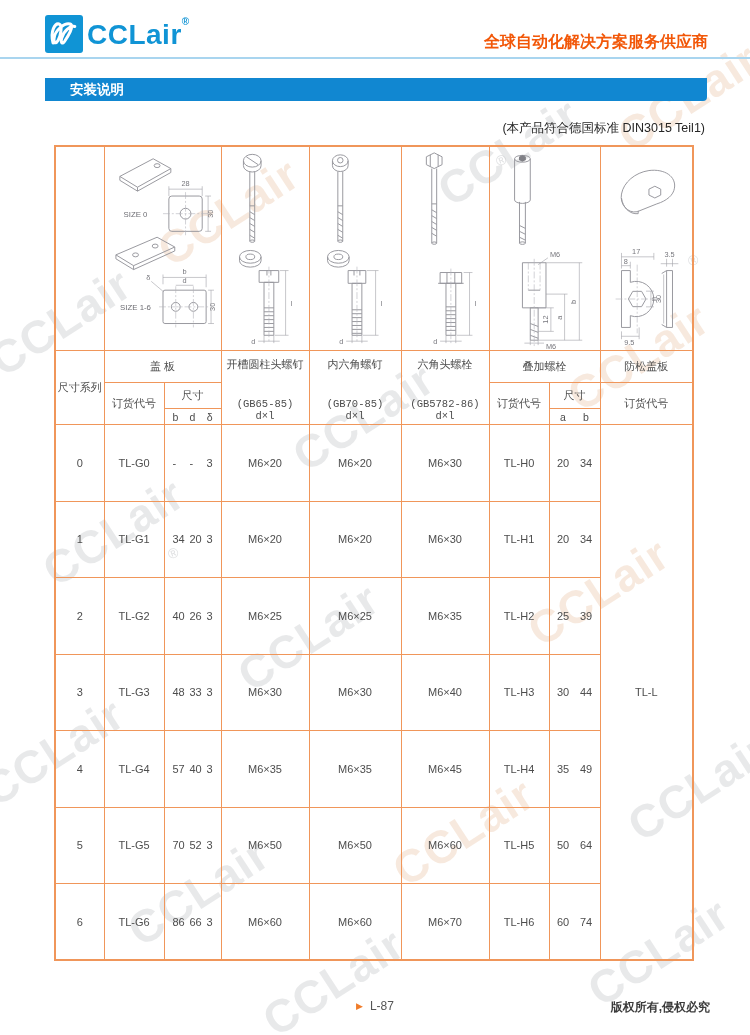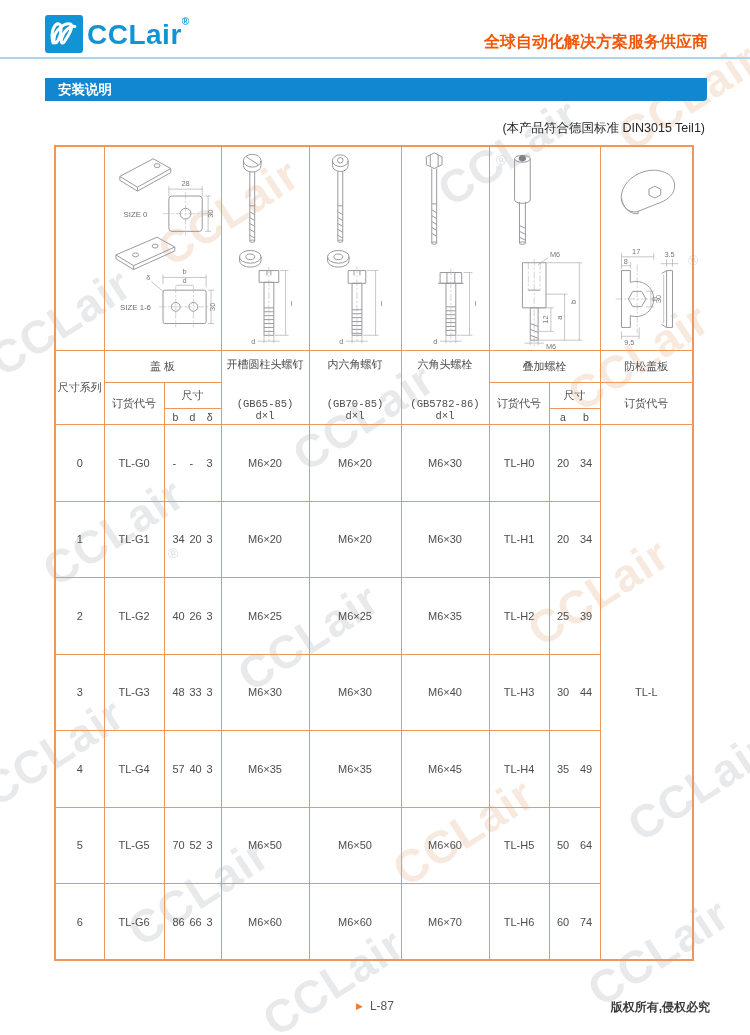--- a/index.html
+++ b/index.html
@@ -19,21 +19,21 @@
   .topbar { position:absolute; left:45px; top:13px; right:42px; height:44px;
             display:flex; align-items:center; justify-content:space-between; }
   .logo { display:flex; align-items:flex-start; }
   .logo-mark { width:38px; height:38px; display:block; }
   .logo-text { font-size:28px; font-weight:bold; color:#1094d5; line-height:40px; margin-left:4px; letter-spacing:0.5px; }
   .logo-reg { font-size:10px; color:#1094d5; font-weight:bold; margin-top:1px; }
   .tagline { font-size:16px; font-weight:bold; color:#f25708; margin-top:14px; }
   .divider { position:absolute; left:0; top:57px; width:750px; height:2px; background:#a9d5ef; }
 
   .title-bar { position:absolute; left:45px; top:78px; width:662px; height:23px; background:#1187d1;
-               color:#fff; font-size:13.5px; font-weight:bold; line-height:23px; padding-left:13px;
+               color:#fff; font-size:13.5px; font-weight:bold; line-height:23px; padding-left:25px;
                box-sizing:border-box; border-radius:0 0 4px 0; }
   .std-note { position:absolute; top:120px; right:45px; font-size:12.5px; color:#262626; }
 
   
   .spec-table { position:absolute; left:54px; top:145px; width:638px; border-collapse:collapse;
                 table-layout:fixed; border:2px solid #f0965a; background:transparent; }
   .spec-table td { border:1px solid #f0965a; text-align:center; vertical-align:middle;
                    color:#4d4d4d; font-size:11px; padding:0; overflow:hidden; }
   .r-draw td { height:203px; }
   .r-h1 td { height:31px; }

